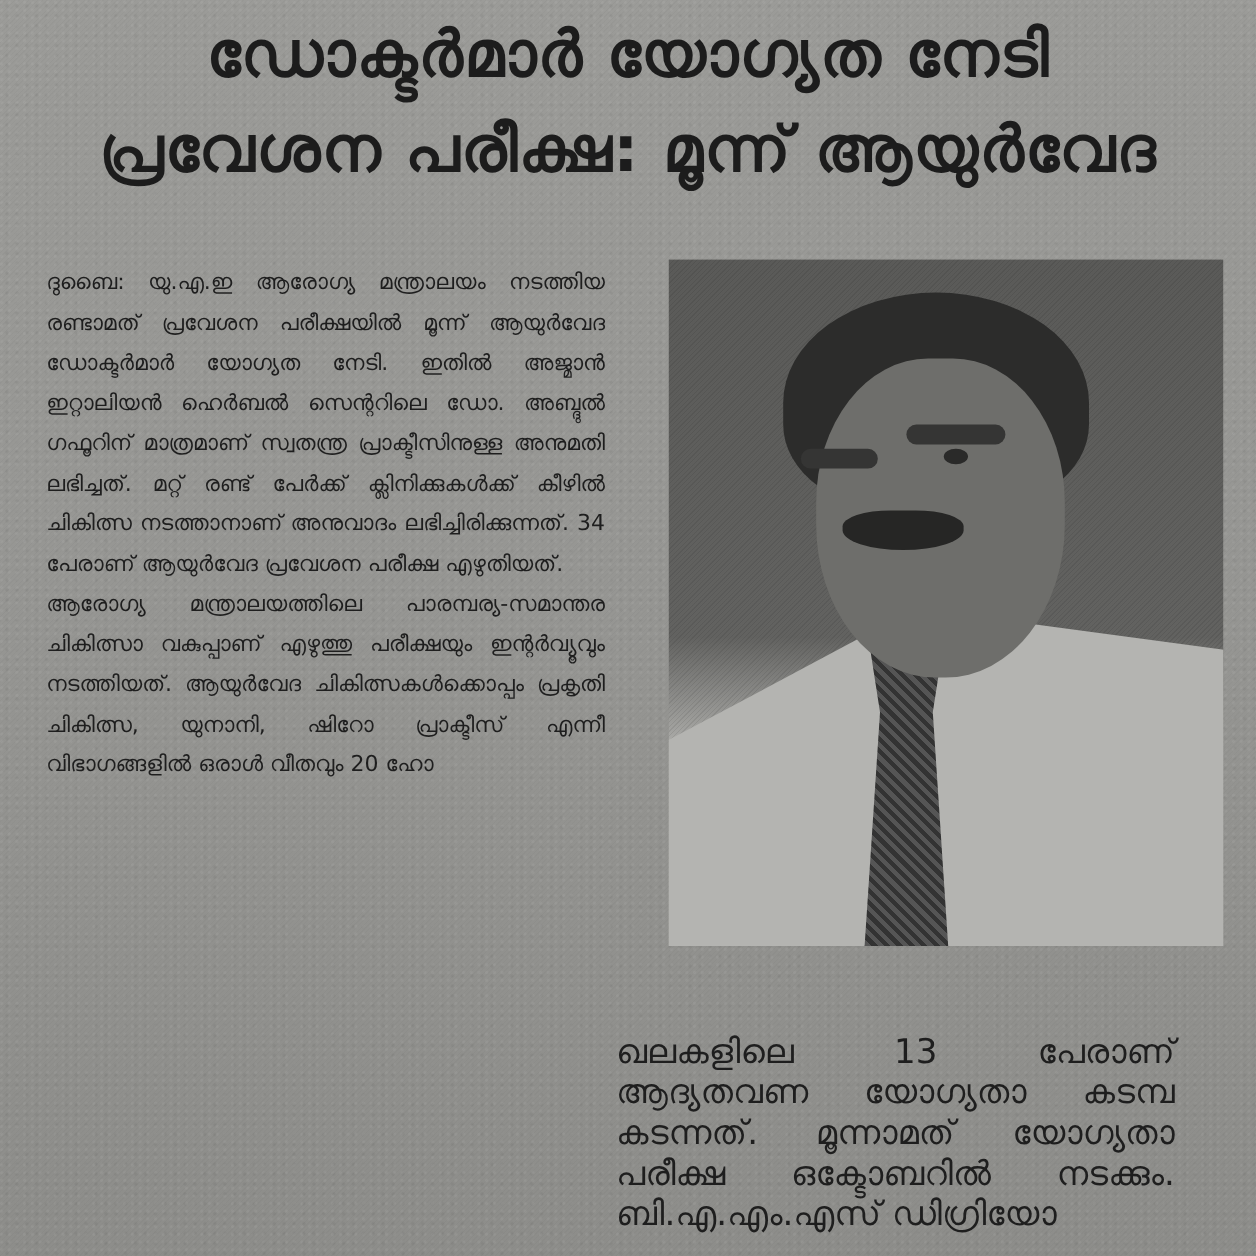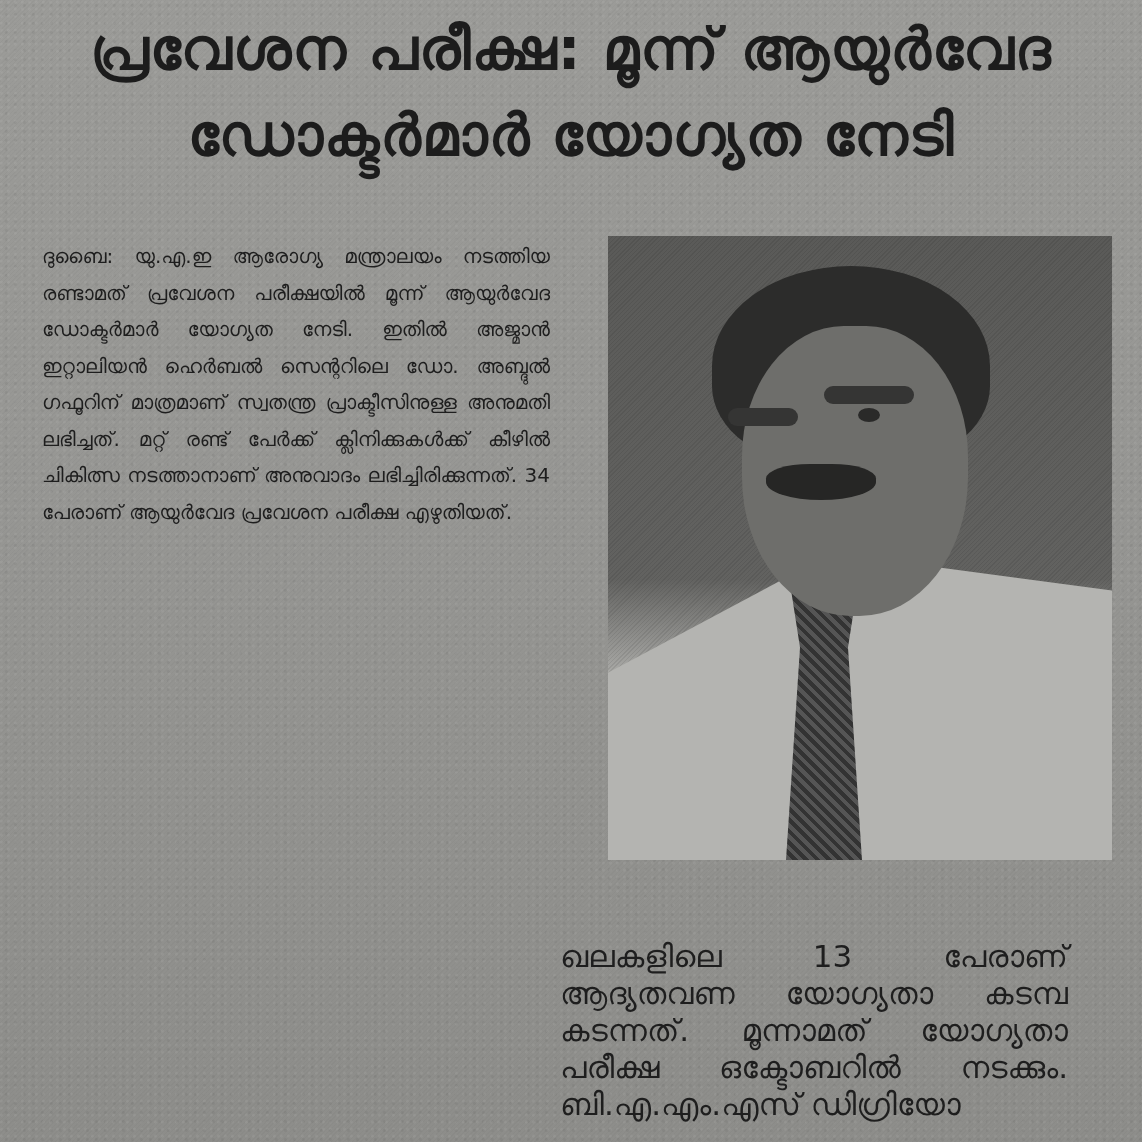--- a/index.html
+++ b/index.html
@@ -137,26 +137,27 @@
     text-align: justify;
   }
   .col-right p { margin: 0; }
 </style>
 </head>
 <body>
 
 <div class="paper"></div>
 
 <div class="headline">
+  <span class="line">ഡോക്ടർമാർ യോഗ്യത നേടി</span>
   <span class="line">പ്രവേശന പരീക്ഷ: മൂന്ന് ആയുർവേദ</span>
-  <span class="line">ഡോക്ടർമാർ യോഗ്യത നേടി</span>
 </div>
 
 <div class="col-left">
   <p>ദുബൈ: യു.എ.ഇ ആരോഗ്യ മന്ത്രാലയം നടത്തിയ രണ്ടാമത് പ്രവേശന പരീക്ഷയിൽ മൂന്ന് ആയുർവേദ ഡോക്ടർമാർ യോഗ്യത നേടി. ഇതിൽ അജ്മാൻ ഇറ്റാലിയൻ ഹെർബൽ സെന്ററിലെ ഡോ. അബ്ദുൽ ഗഫൂറിന് മാത്രമാണ് സ്വതന്ത്ര പ്രാക്ടീസിനുള്ള അനുമതി ലഭിച്ചത്. മറ്റ് രണ്ട് പേർക്ക് ക്ലിനിക്കുകൾക്ക് കീഴിൽ ചികിത്സ നടത്താനാണ് അനുവാദം ലഭിച്ചിരിക്കുന്നത്. 34 പേരാണ് ആയുർവേദ പ്രവേശന പരീക്ഷ എഴുതിയത്.</p>
+  <p>ആരോഗ്യ മന്ത്രാലയത്തിലെ പാരമ്പര്യ-സമാന്തര ചികിത്സാ വകുപ്പാണ് എഴുത്തു പരീക്ഷയും ഇന്റർവ്യൂവും നടത്തിയത്. ആയുർവേദ ചികിത്സകൾക്കൊപ്പം പ്രകൃതി ചികിത്സ, യുനാനി, ഷിറോ പ്രാക്ടീസ് എന്നീ വിഭാഗങ്ങളിൽ ഒരാൾ വീതവും 20 ഹോ</p>
 </div>
 
 <div class="photo" title="Portrait photo of a man with mustache in white shirt and patterned tie">
   <div class="shirt"></div>
   <div class="tie"></div>
   <div class="hair"></div>
   <div class="face"></div>
   <div class="brow-l"></div>
   <div class="brow-r"></div>
   <div class="eye"></div>

